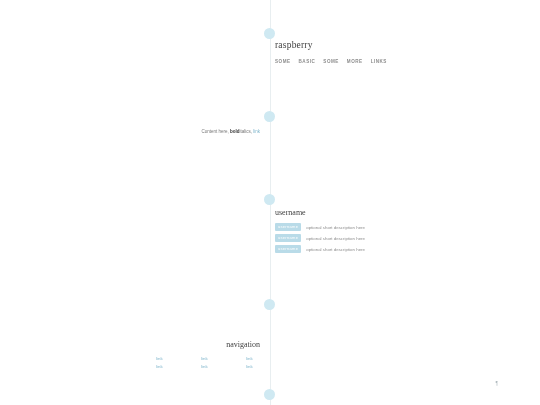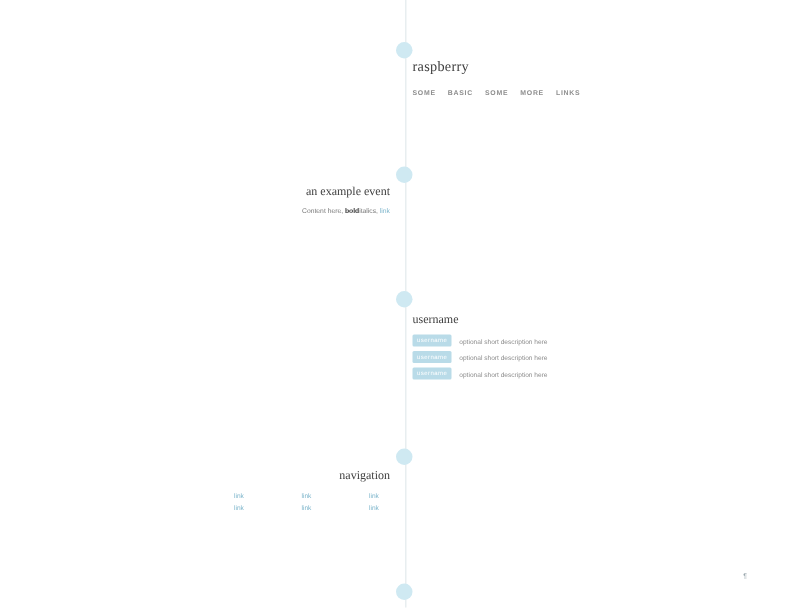--- a/index.html
+++ b/index.html
@@ -121,20 +121,21 @@
     font-size: 4.4px;
     color: #8e8e8e;
   }
 
   
   .sec4 { left: 0px; top: 312px; width: 265px; text-align: right; }
   .sec4 .title {
     font-size: 8px;
     color: #3f3f3f;
     padding-right: 5px;
+    margin-top: 28px;
   }
   .linkgrid {
     margin-top: 7px;
     padding-right: 5px;
     display: flex;
     justify-content: flex-end;
     gap: 31px;
   }
   .linkcol {
     display: flex;
@@ -177,21 +178,20 @@
     <div class="navrow">
       <span class="navlink">SOME</span>
       <span class="navlink">BASIC</span>
       <span class="navlink">SOME</span>
       <span class="navlink">MORE</span>
       <span class="navlink">LINKS</span>
     </div>
   </div>
 
   <div class="section sec2">
-    <div class="title">an example event</div>
     <div class="body">
       <span>Content here,</span>
       <b>bold</b><span>italics,</span>
       <span class="lnk">link</span>
     </div>
   </div>
 
   <div class="section sec3">
     <div class="title">username</div>
     <div class="listrows">

